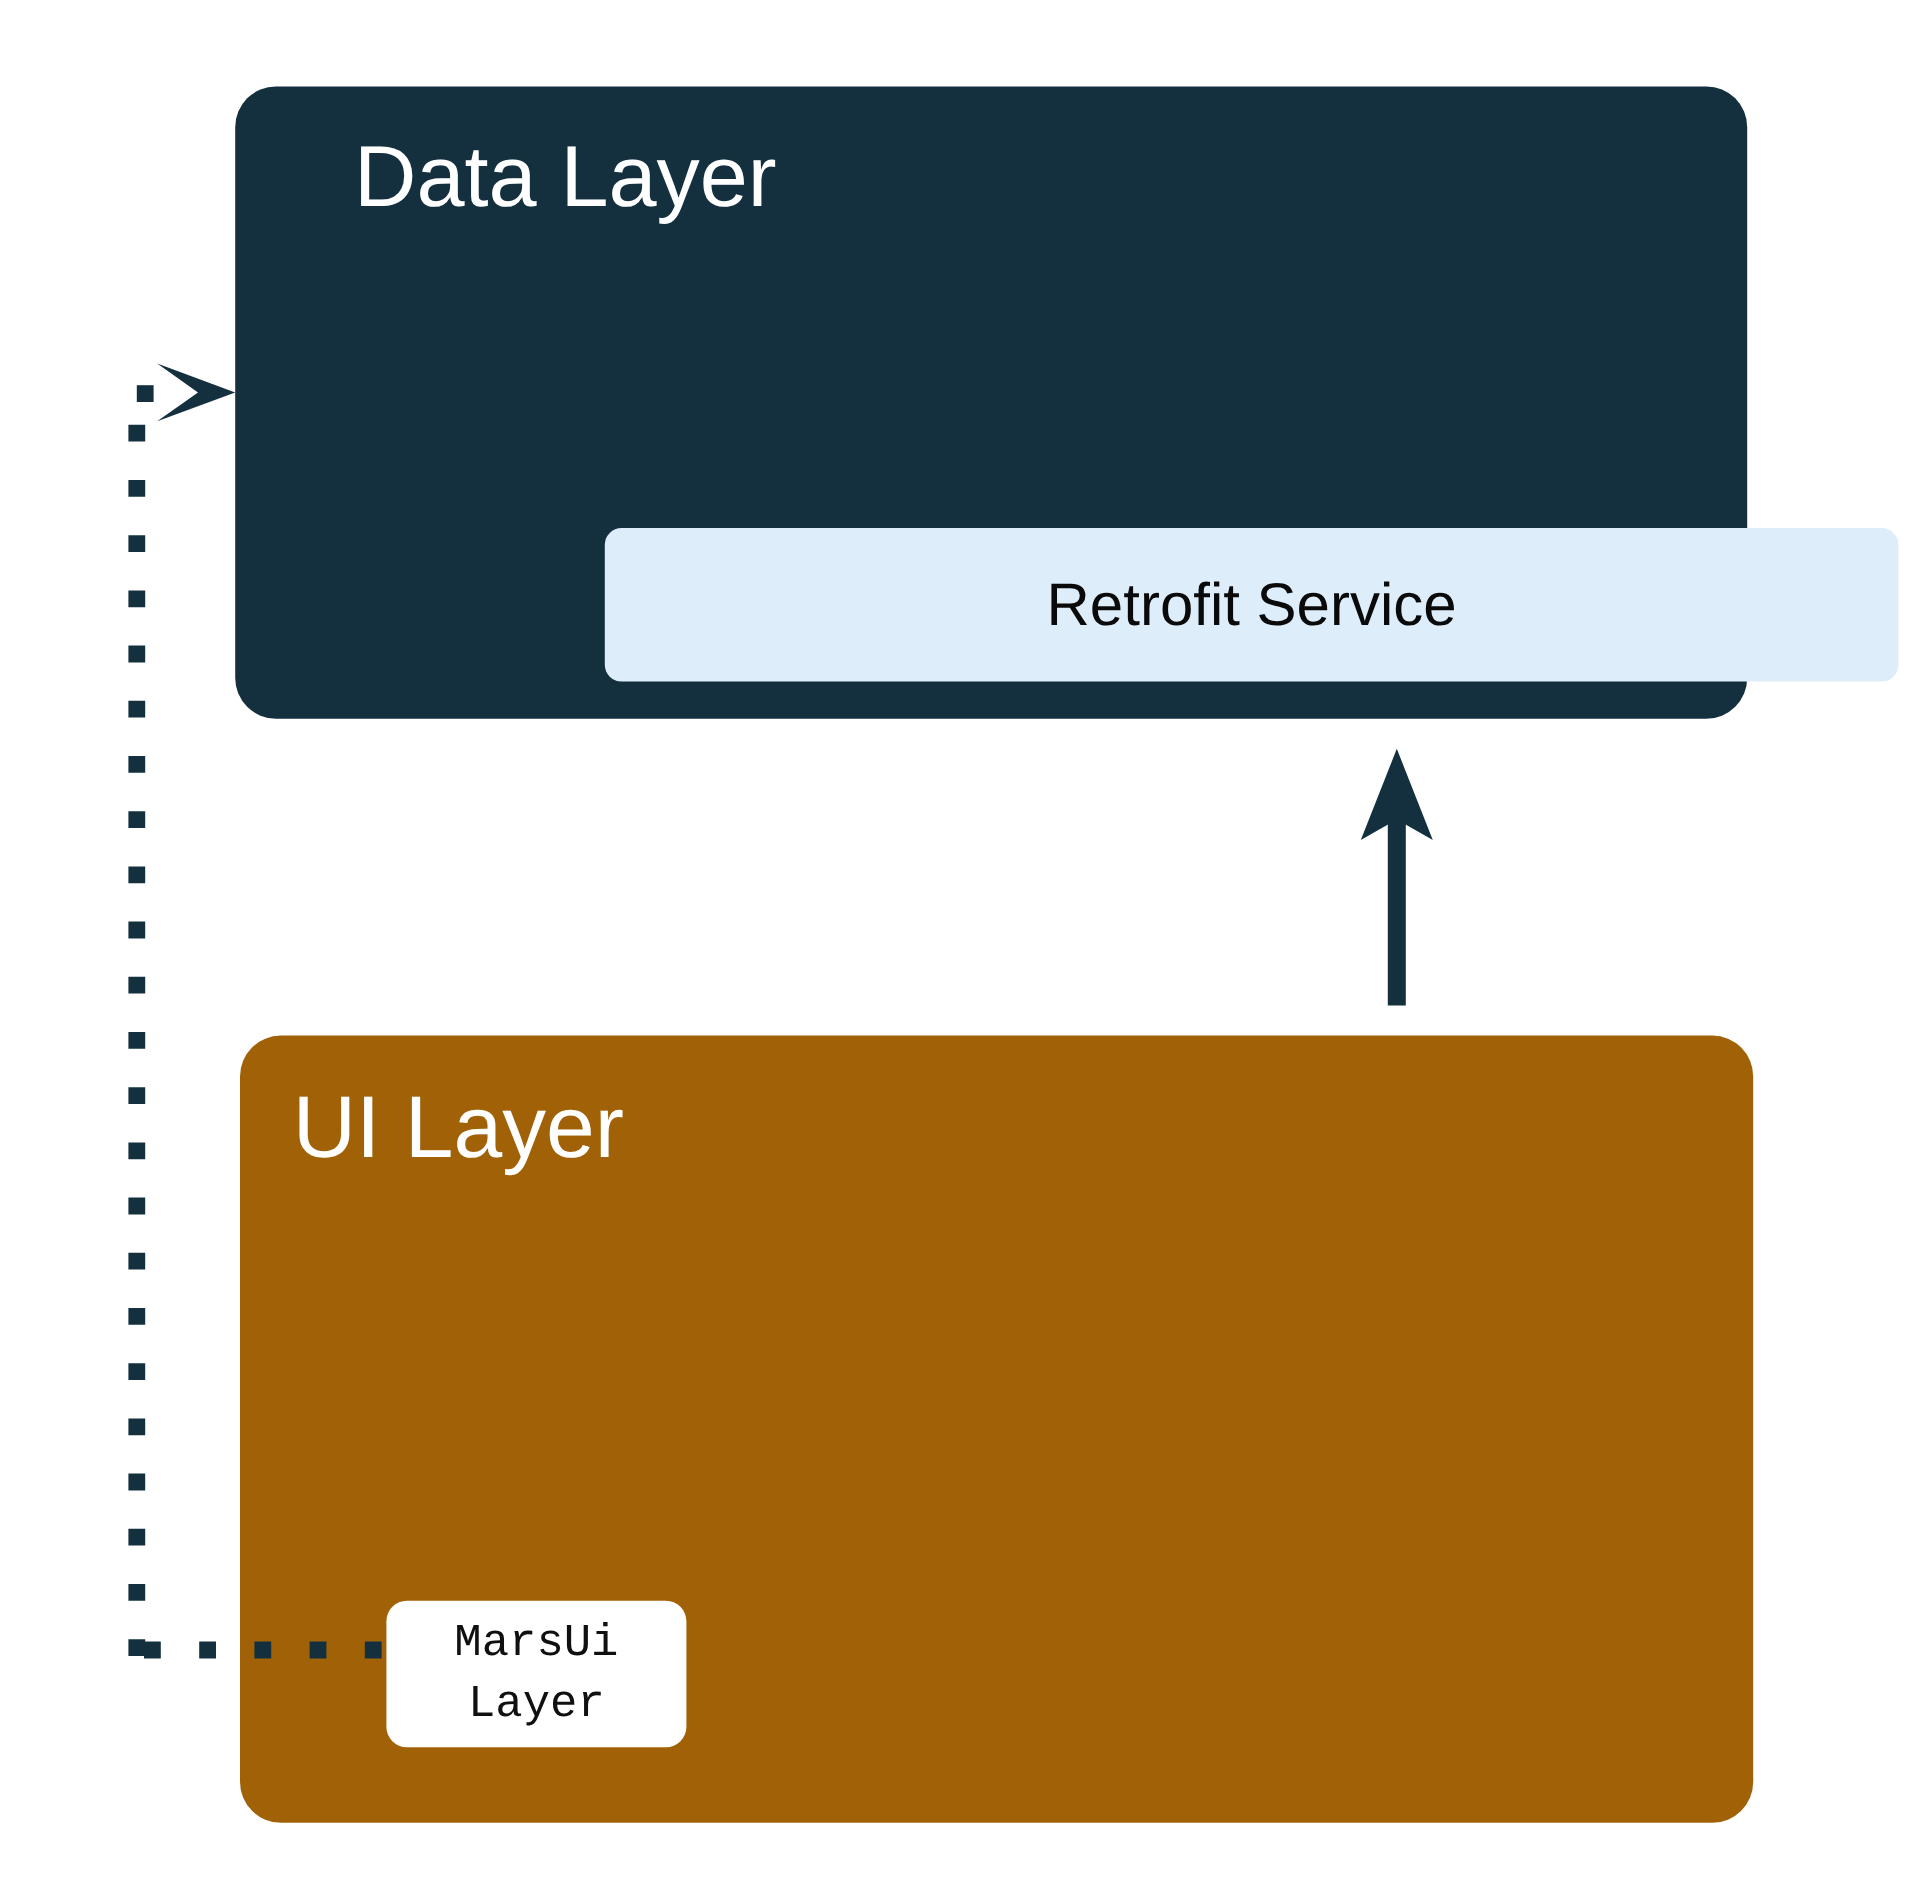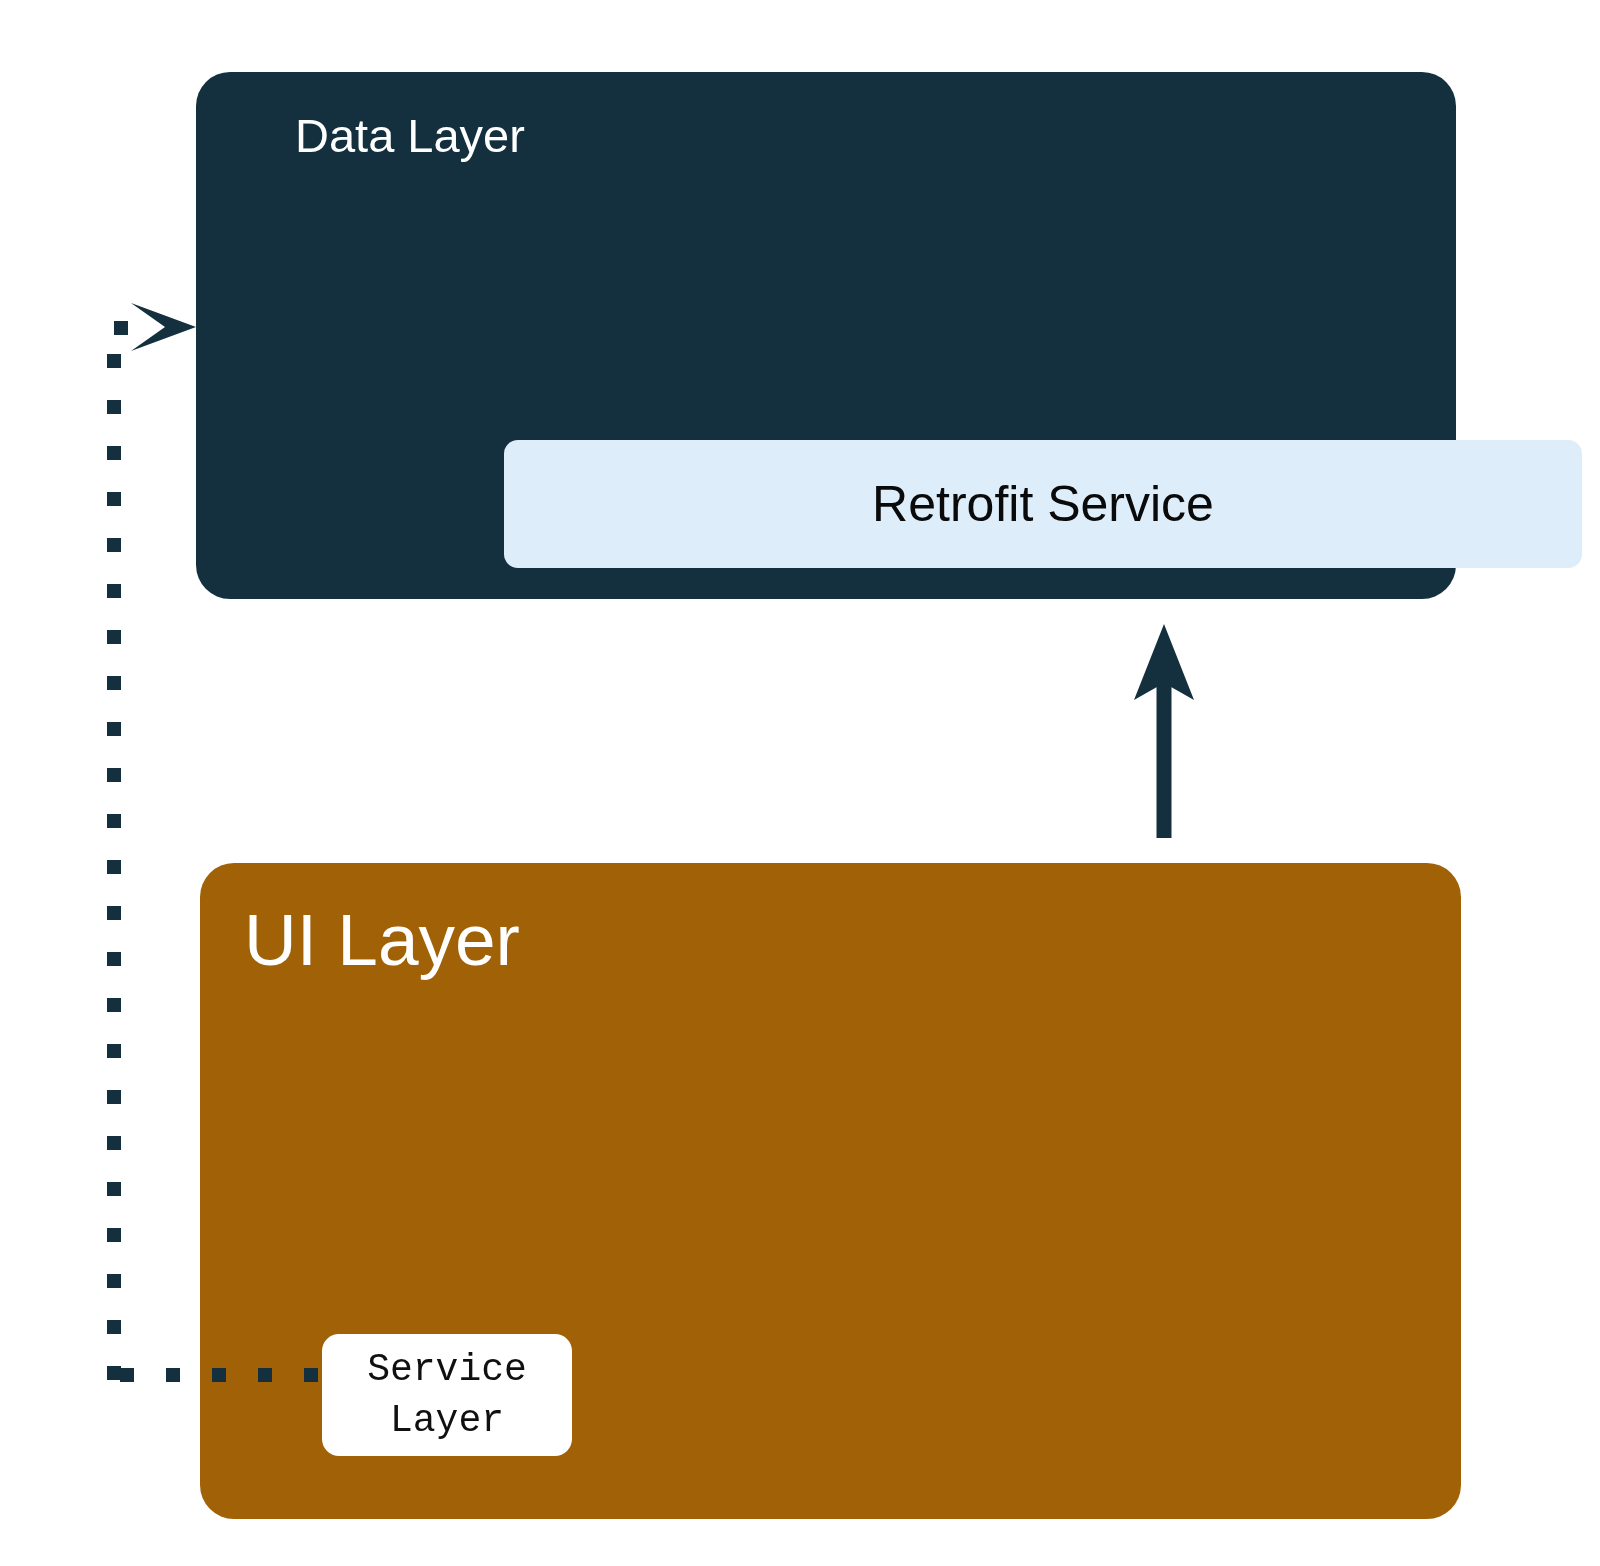--- a/index.html
+++ b/index.html
@@ -45,21 +45,21 @@
     font-family: "Liberation Sans", sans-serif;
     font-weight: 400;
     color: #ffffff;
     letter-spacing: 0px;
     white-space: nowrap;
     line-height: 1;
   }
   #data-layer-title {
     left: 99px;
     top: 40px;
-    font-size: 47px;
+    font-size: 72px;
   }
   #ui-layer-title {
     left: 44px;
     top: 40px;
     font-size: 73px;
   }
 
   
   .component-box {
     position: absolute;
@@ -127,21 +127,21 @@
     <div class="layer-title" id="data-layer-title">Data Layer</div>
     <div class="component-box" id="retrofit-service-box">Retrofit Service</div>
   </div>
 
   <div class="layer-box" id="ui-layer-box">
     <div class="layer-title" id="ui-layer-title">UI Layer</div>
 
   </div>
 
   <div id="mars-ui-state-box">
-    <span class="mus-line">Service</span>
+    <span class="mus-line">MarsUi</span>
     <span class="mus-line">Layer</span>
   </div>
 
   <svg id="arrow-layer" viewBox="0 0 1600 1566" xmlns="http://www.w3.org/2000/svg">
 
     <g>
       <line x1="1164" y1="838" x2="1164" y2="660" stroke="#14303F" stroke-width="15" stroke-linecap="butt"></line>
       <path d="M 1164 624 L 1194 700 L 1164 683 L 1134 700 Z" fill="#14303F"></path>
     </g>
 

